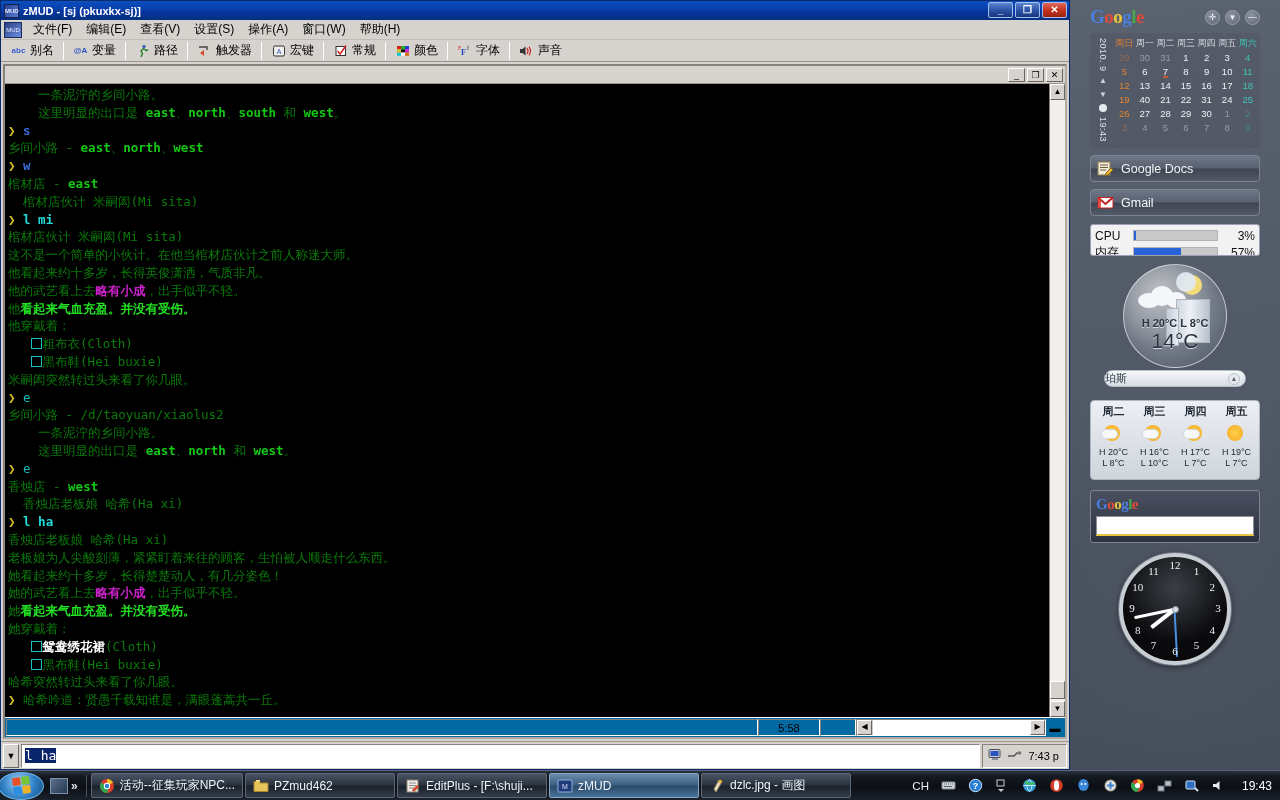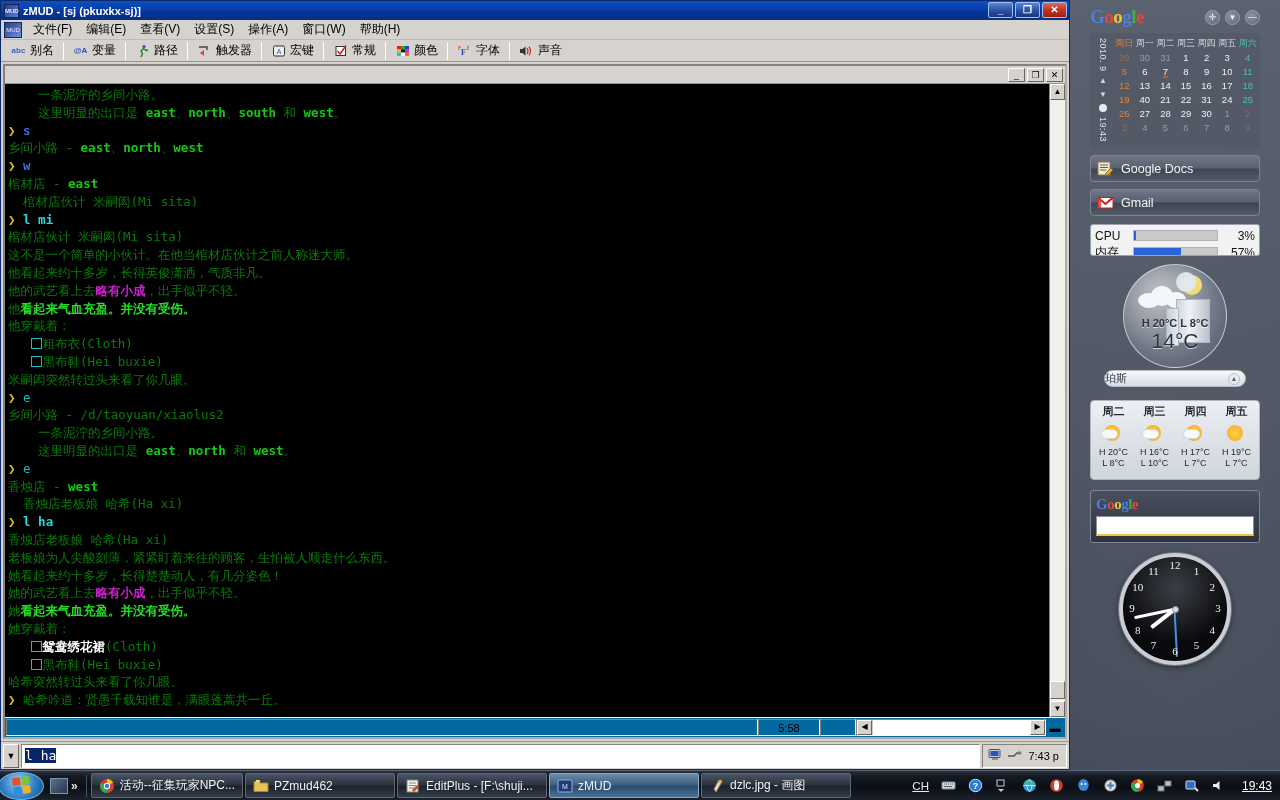--- a/index.html
+++ b/index.html
@@ -303,21 +303,21 @@
   .tbtn{
     height:25px;min-width:150px;max-width:175px;display:flex;align-items:center;gap:5px;
     padding:0 7px;border-radius:2px;
     background:linear-gradient(180deg,#4a5463 0%,#2a323e 48%,#1a212b 52%,#333c49 100%);
     border:1px solid #5c6878;color:#eef2f7;font-size:12px;
     white-space:nowrap;overflow:hidden;
   }
   .tbtn.active{background:linear-gradient(180deg,#6c8ba8 0%,#3e6285 45%,#2b4b6b 55%,#4a7298 100%);
     border-color:#87a8c4;}
   .tico{width:16px;height:16px;flex:0 0 16px;position:relative;}
-  .tray{margin-left:auto;display:flex;align-items:center;gap:12px;padding-right:6px;color:#e9eef4;font-size:11.5px;text-decoration:underline;}
+  .tray{margin-left:auto;display:flex;align-items:center;gap:12px;padding-right:6px;color:#e9eef4;font-size:11.5px;}
   .trayico{width:15px;height:15px;border-radius:2px;}
   .trayclock{font-size:12px;color:#fff;padding-left:4px;}
 </style>
 </head>
 <body>
 
 <div id="desktop"></div>
 
 <div id="zmud">
 

